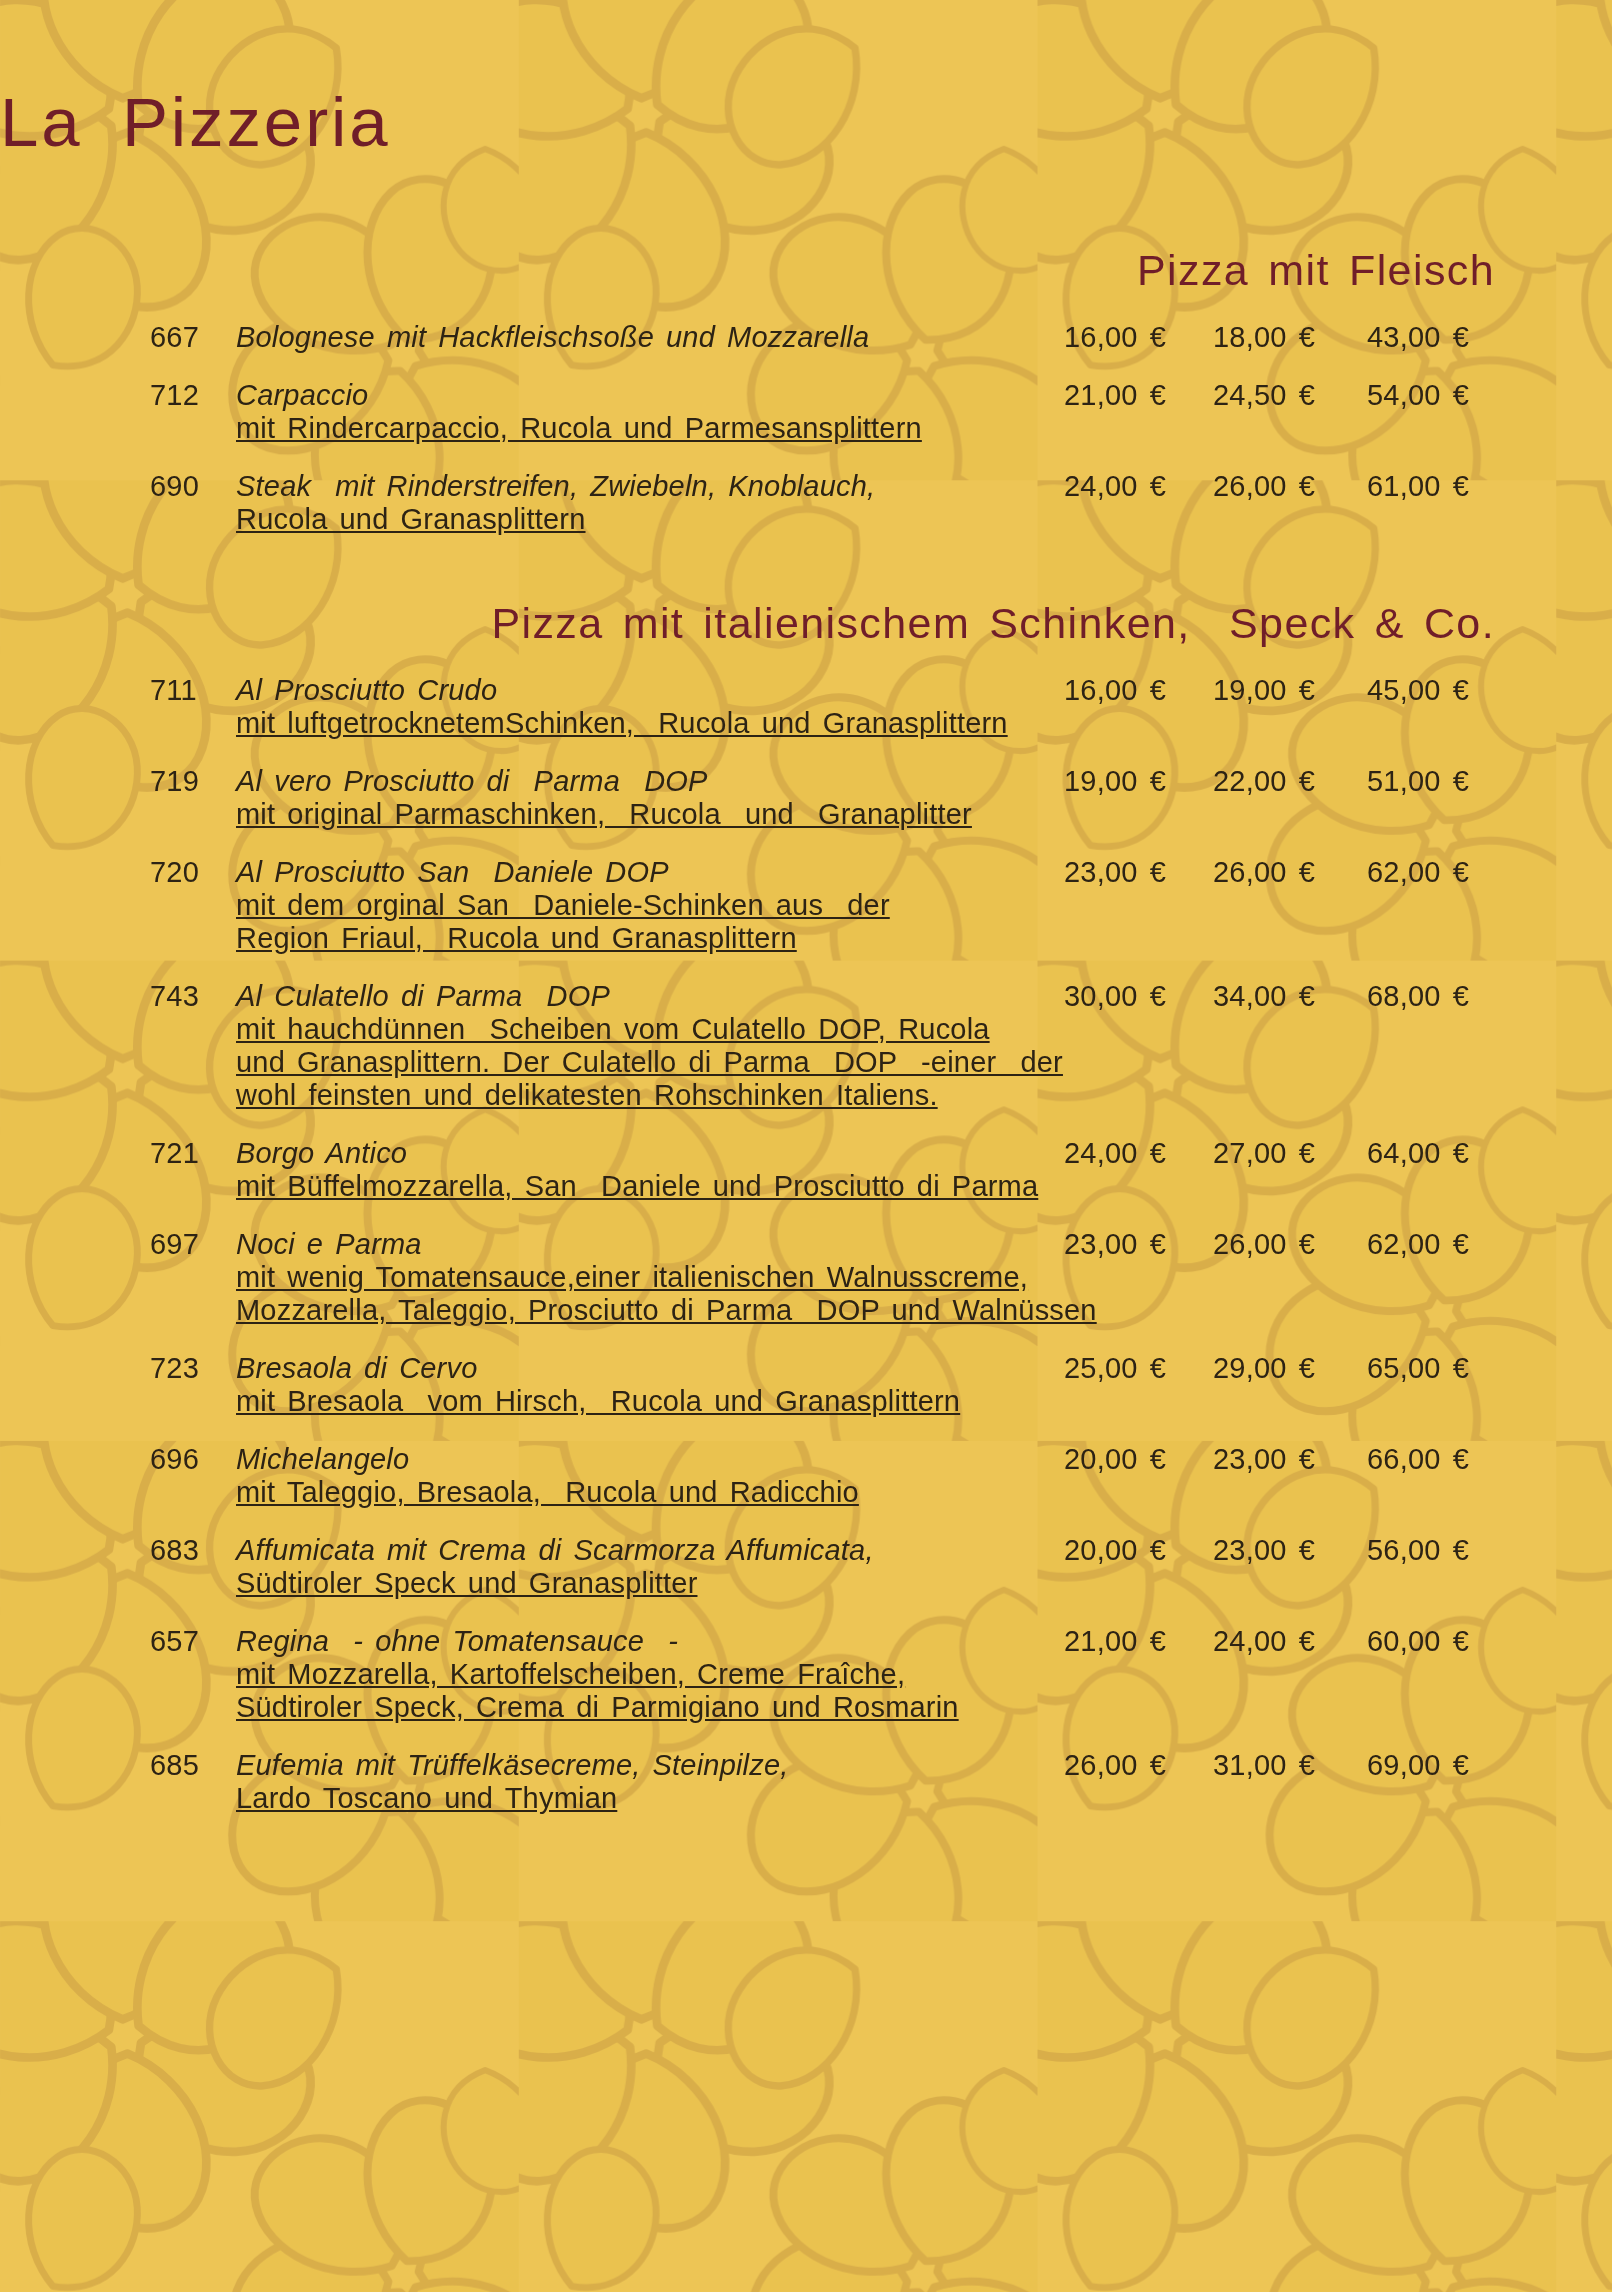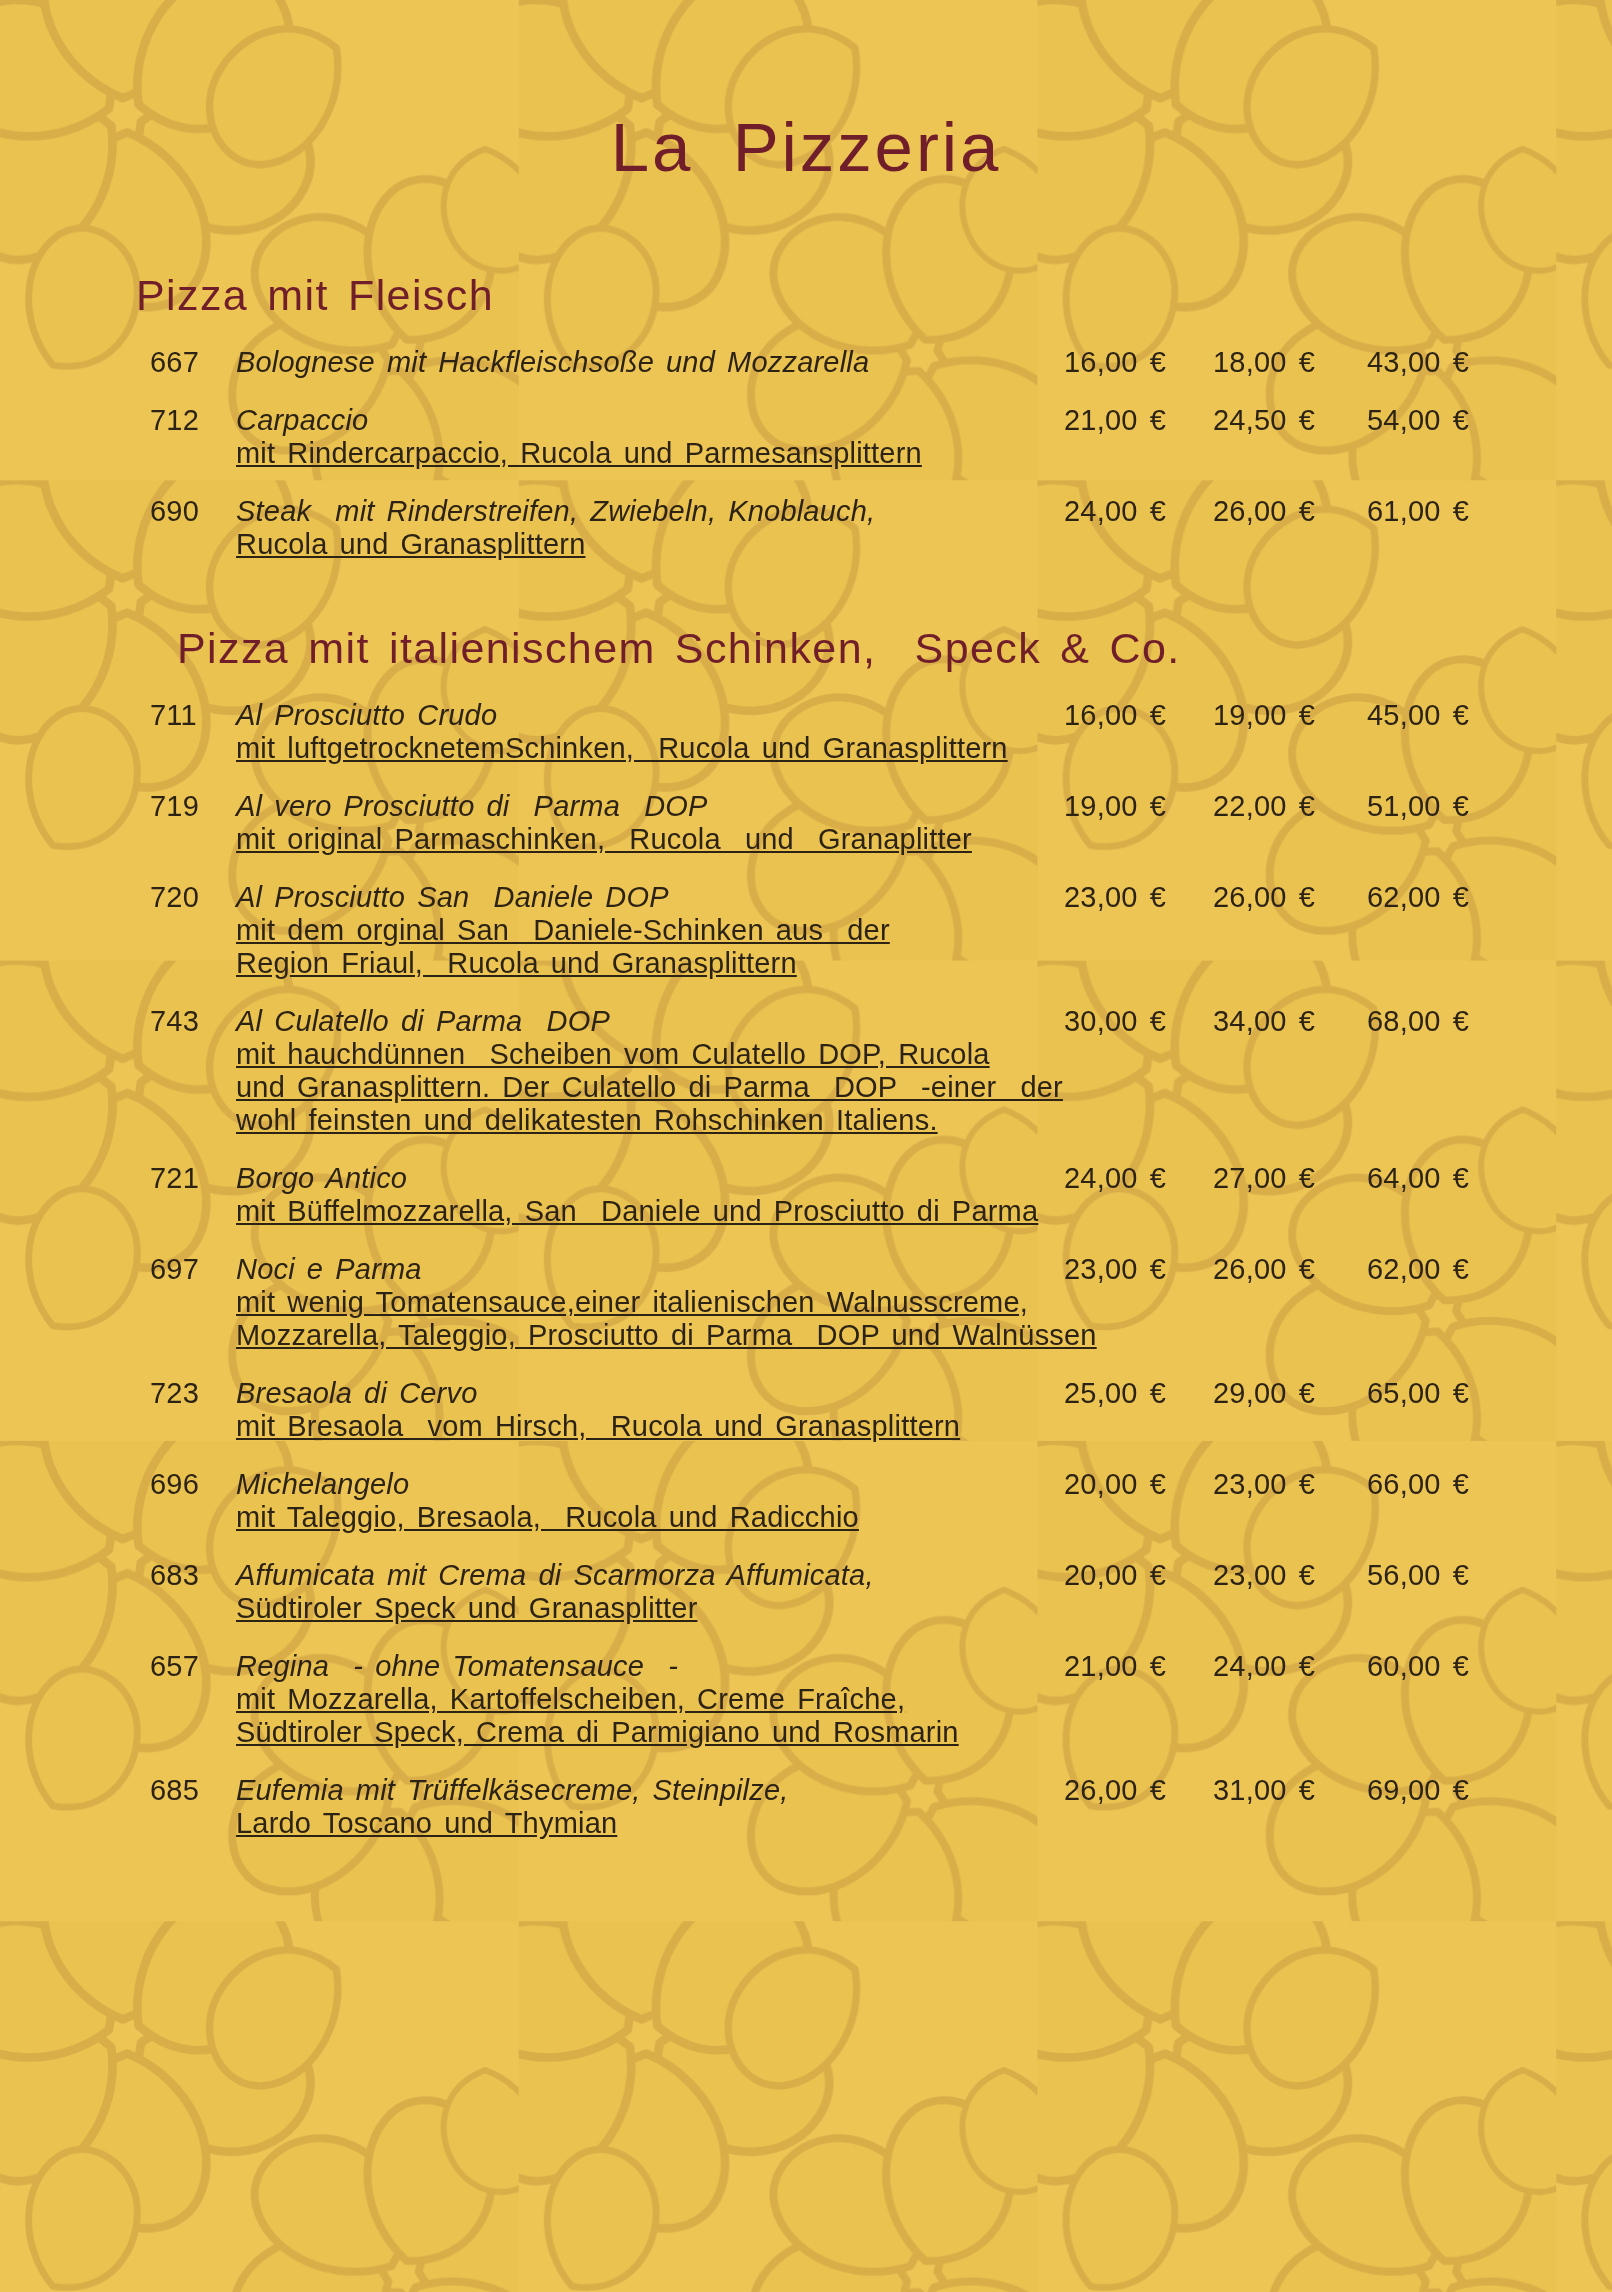--- a/index.html
+++ b/index.html
@@ -17,22 +17,21 @@
     top: 0; left: 0;
     z-index: 0;
     display: block;
   }
   .page {
     position: relative;
     z-index: 1;
   }
   .menu-title {
     margin: 0;
-    padding-top: 110px;
-    text-align: center;
+    padding-top: 85px;
     color: #701e29;
     font-size: 69px;
     font-weight: 400;
     line-height: 76px;
     letter-spacing: 2.9px;
     word-spacing: 17.3px;
     white-space: pre-wrap;
   }
   .menu {
     margin-left: 136px;
@@ -40,20 +39,21 @@
   }
   .section-heading {
     margin: 83px 0 25px 0;
     color: #701e29;
     font-size: 43px;
     font-weight: 400;
     line-height: 52px;
     letter-spacing: 1.4px;
     word-spacing: 5.8px;
     white-space: pre-wrap;
+    text-align: right;
   }
   .section:not(:first-child) .section-heading {
     margin-top: 61px;
     margin-left: 41px;
   }
   .item {
     display: grid;
     grid-template-columns: 86px 1fr 144px 154px 154px;
     align-items: start;
     margin-bottom: 25px;

